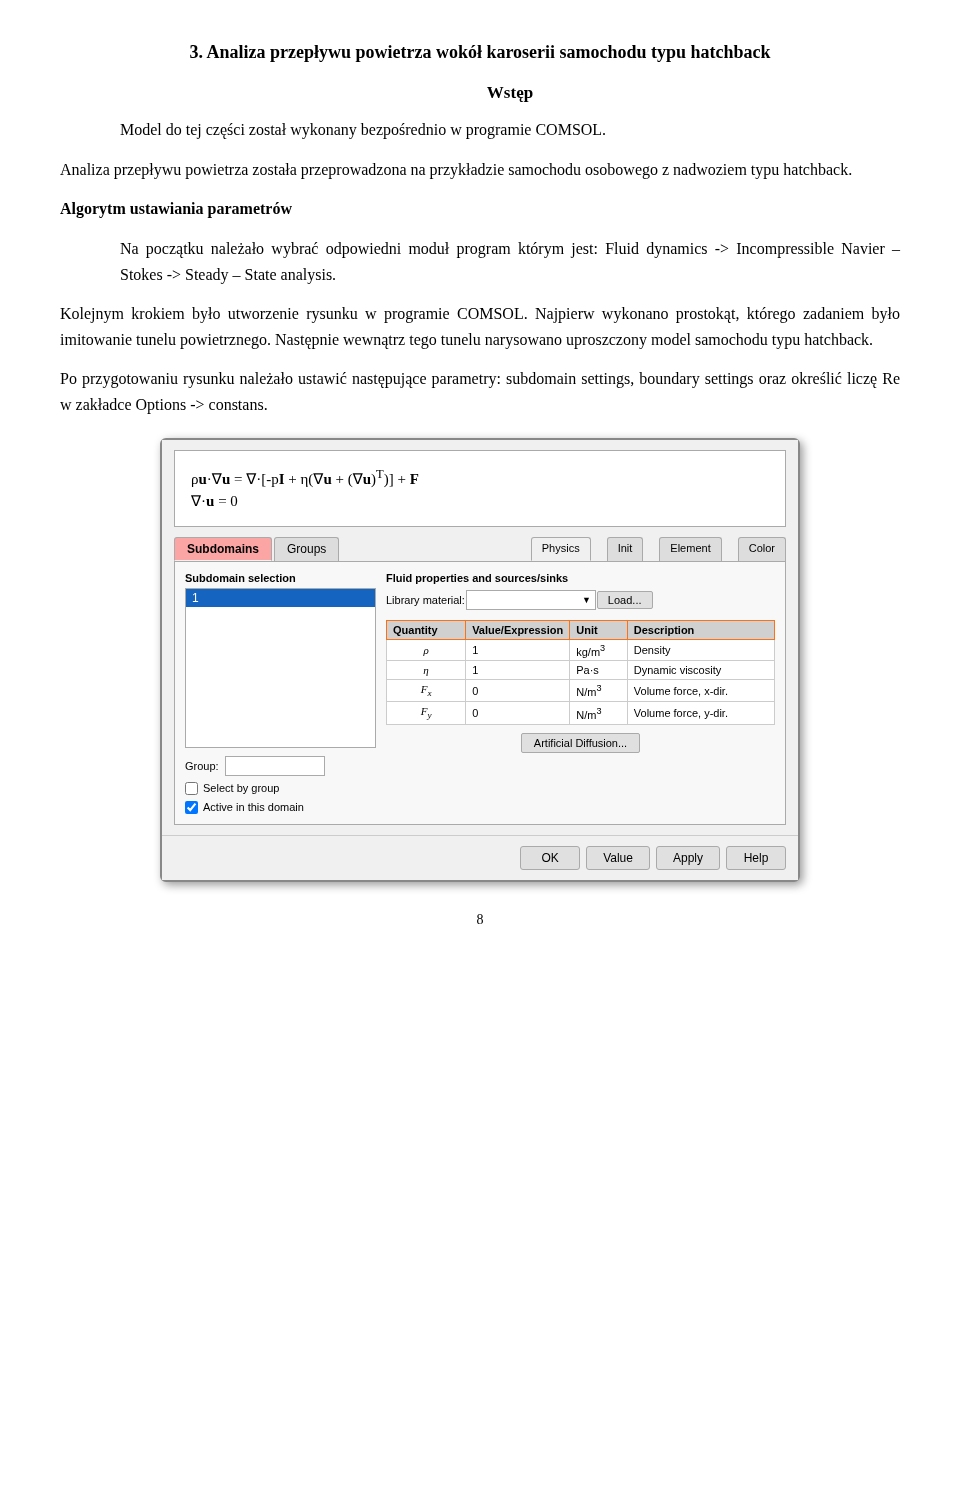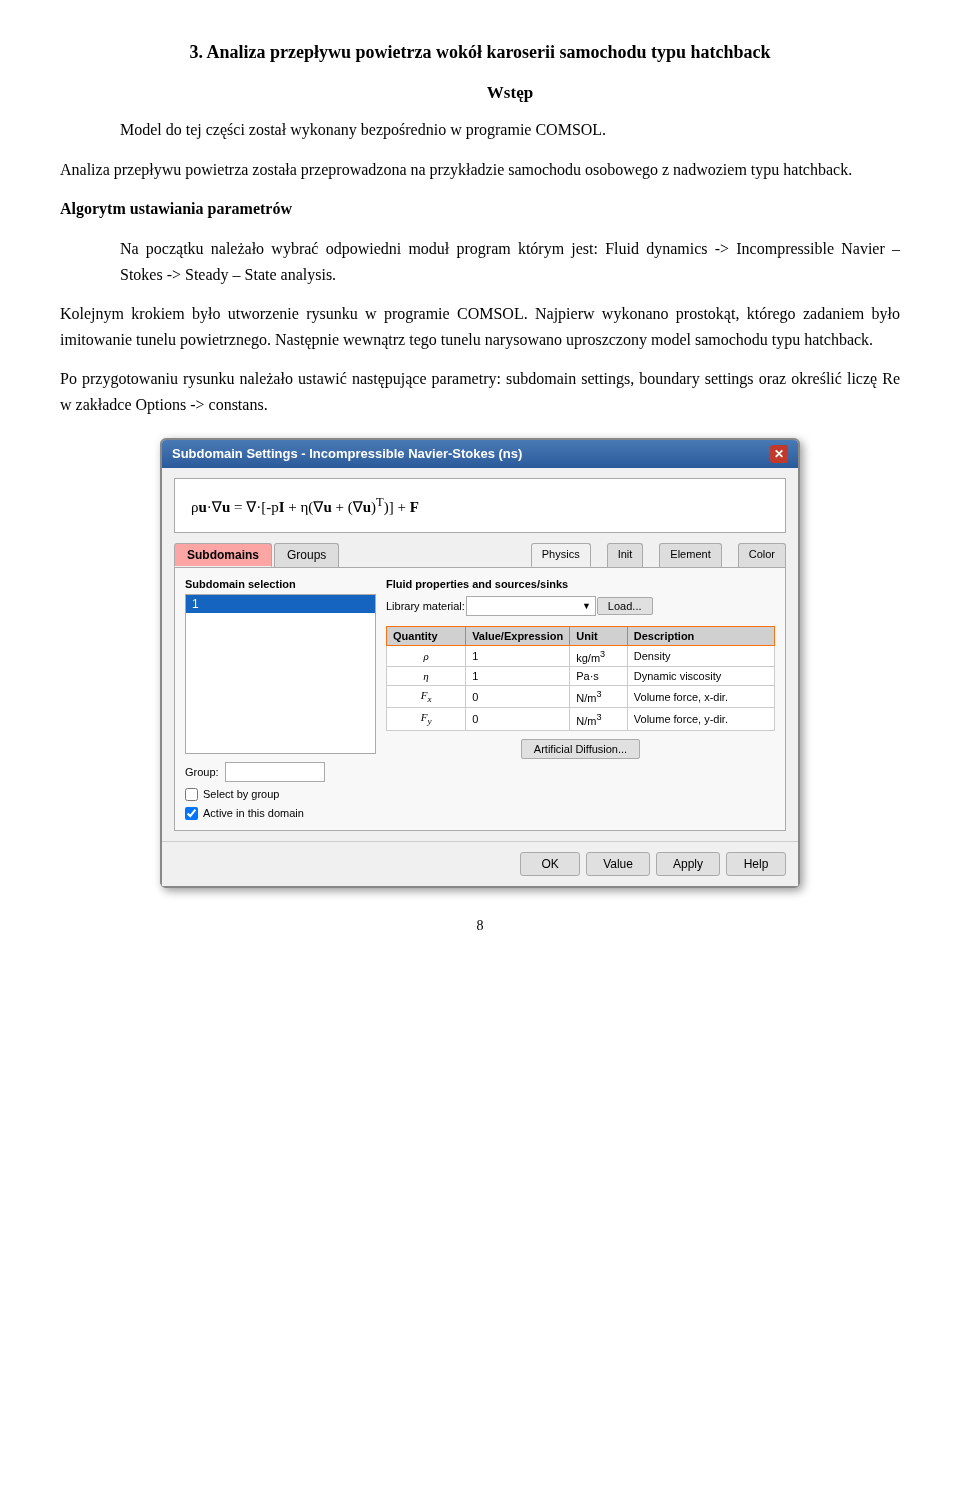--- a/index.html
+++ b/index.html
@@ -339,30 +339,29 @@
 </p>
 <p class="body-text indent">Na początku należało wybrać odpowiedni moduł program którym jest: Fluid dynamics -&gt; Incompressible Navier – Stokes -&gt; Steady – State analysis.</p>
 
 <p class="body-text">Kolejnym krokiem było utworzenie rysunku w programie COMSOL. Najpierw wykonano prostokąt, którego zadaniem było imitowanie tunelu powietrznego. Następnie wewnątrz tego tunelu narysowano uproszczony model samochodu typu hatchback.</p>
 
 <p class="body-text">Po przygotowaniu rysunku należało ustawić następujące parametry: subdomain settings, boundary settings oraz określić liczę Re w zakładce Options -&gt; constans.</p>
 
 <div class="dialog-wrapper">
   <div class="dialog">
 
-    <div class="dialog-titlebar">
-      <span>Subdomain Settings - Incompressible Navier-Stokes (ns)</span>
-      <button class="dialog-close-btn">✕</button>
-    </div>
 
     <div class="dialog-body">
 
       <div class="equations-box">
         <div class="eq-line">
           ρ<b>u</b>·∇<b>u</b> = ∇·[-p<b>I</b> + η(∇<b>u</b> + (∇<b>u</b>)<sup>T</sup>)] + <b>F</b>
+        </div>
+        <div class="eq-line">
+          ∇·<b>u</b> = 0
         </div>
       </div>
 
       <div class="tabs-row">
         <div class="tab active">Subdomains</div>
         <div class="tab">Groups</div>
         <div style="flex:1; display:flex; justify-content:flex-end; gap:16px;">
           <div class="tab-subtab active">Physics</div>
           <div class="tab-subtab">Init</div>
           <div class="tab-subtab">Element</div>

